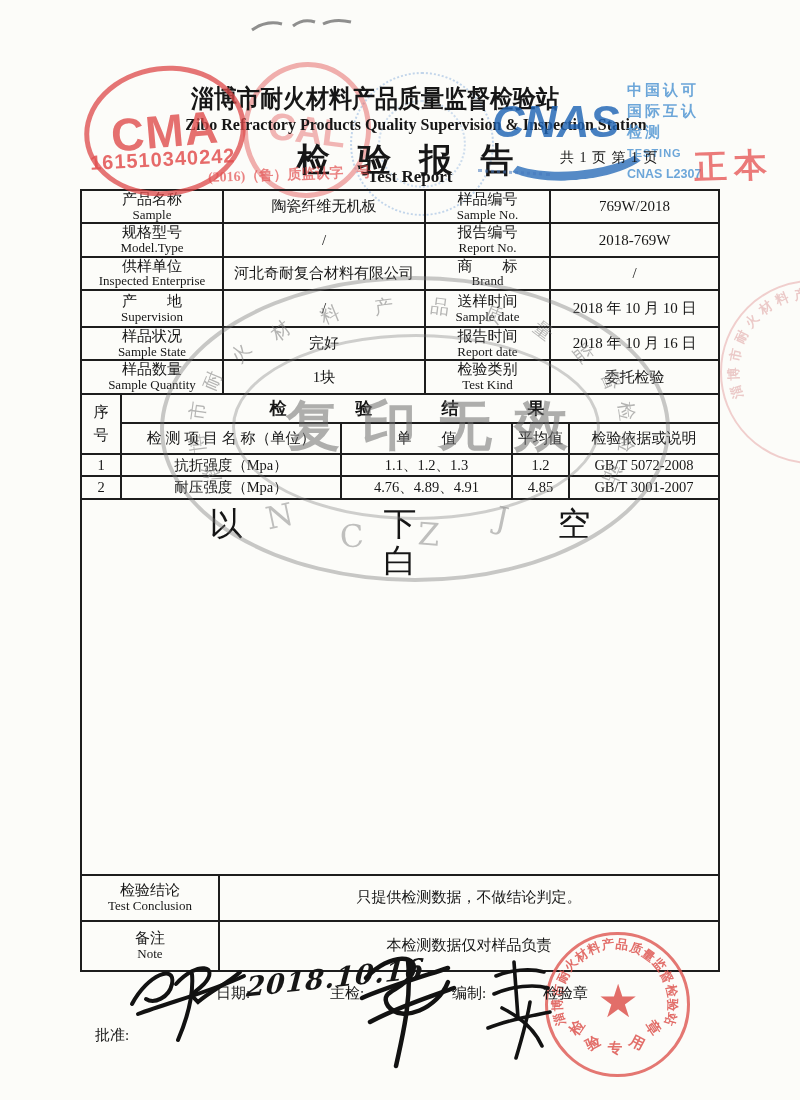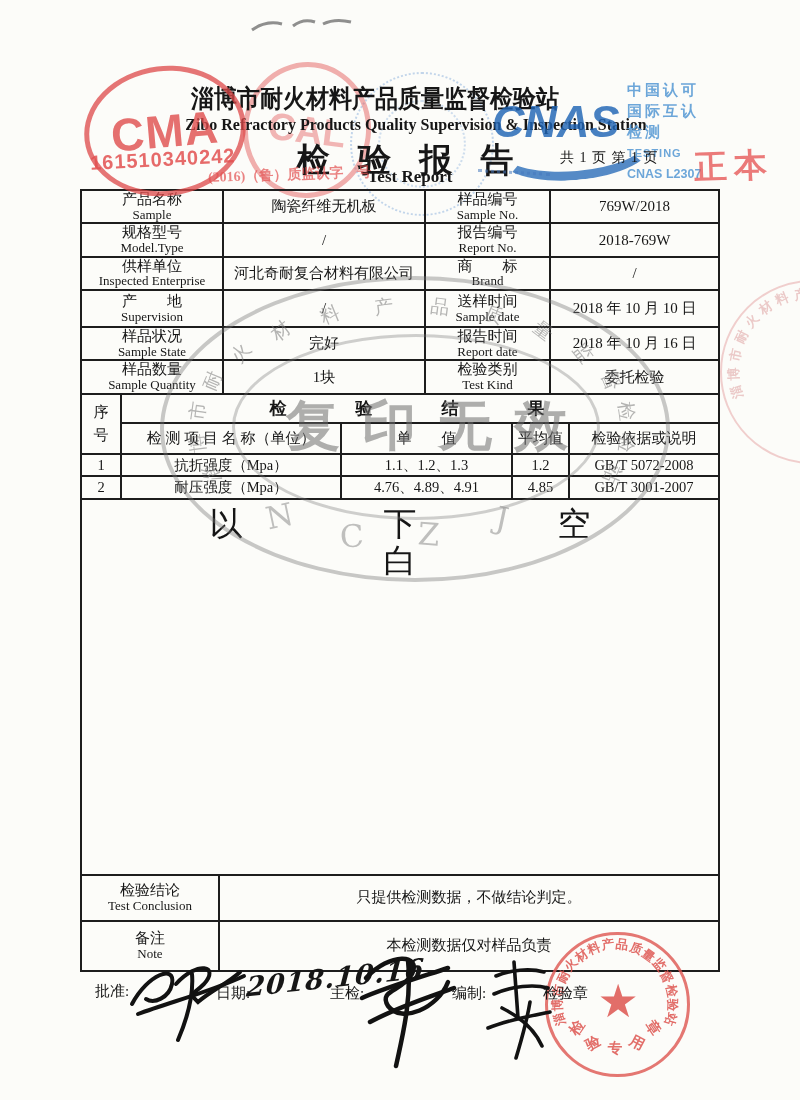--- a/index.html
+++ b/index.html
@@ -334,21 +334,21 @@
     </div>
   <div id="stamp-bottom-layer" class="abs" style="left:0;top:0;width:100%;height:100%;">
       <span class="arc-ch" style="left: 31.8643px; top: 95.7229px; font-size: 14.5px; color: rgba(221, 85, 80, 0.85); font-weight: 700; transform: translate(-50%, -50%) rotate(-56deg);">检</span>
       <span class="arc-ch" style="left: 48.4043px; top: 110.616px; font-size: 14.5px; color: rgba(221, 85, 80, 0.85); font-weight: 700; transform: translate(-50%, -50%) rotate(-28deg);">验</span>
       <span class="arc-ch" style="left: 70px; top: 116px; font-size: 14.5px; color: rgba(221, 85, 80, 0.85); font-weight: 700; transform: translate(-50%, -50%) rotate(0deg);">专</span>
       <span class="arc-ch" style="left: 91.5957px; top: 110.616px; font-size: 14.5px; color: rgba(221, 85, 80, 0.85); font-weight: 700; transform: translate(-50%, -50%) rotate(28deg);">用</span>
       <span class="arc-ch" style="left: 108.136px; top: 95.7229px; font-size: 14.5px; color: rgba(221, 85, 80, 0.85); font-weight: 700; transform: translate(-50%, -50%) rotate(56deg);">章</span>
     </div>
 </div>
 
-<div class="abs sig-label" style="left:95px;top:982px;">批准:</div>
+<div class="abs sig-label" style="left:95px;top:1026px;">批准:</div>
 <div class="abs sig-svg" style="left:126px;top:952px;">
   <svg width="122" height="92" viewBox="0 0 122 92">
     <g stroke="#121212" stroke-width="4" fill="none" stroke-linecap="round">
       <path d="M6,52 C22,22 50,12 46,32 C43,46 28,52 20,47"></path>
       <path d="M50,32 C72,8 94,14 78,32 C66,44 62,40 72,50 C86,38 104,30 114,20"></path>
       <path d="M12,62 C44,50 84,40 118,24"></path>
       <path d="M66,22 C68,46 58,74 52,88"></path>
     </g>
   </svg>
 </div>

